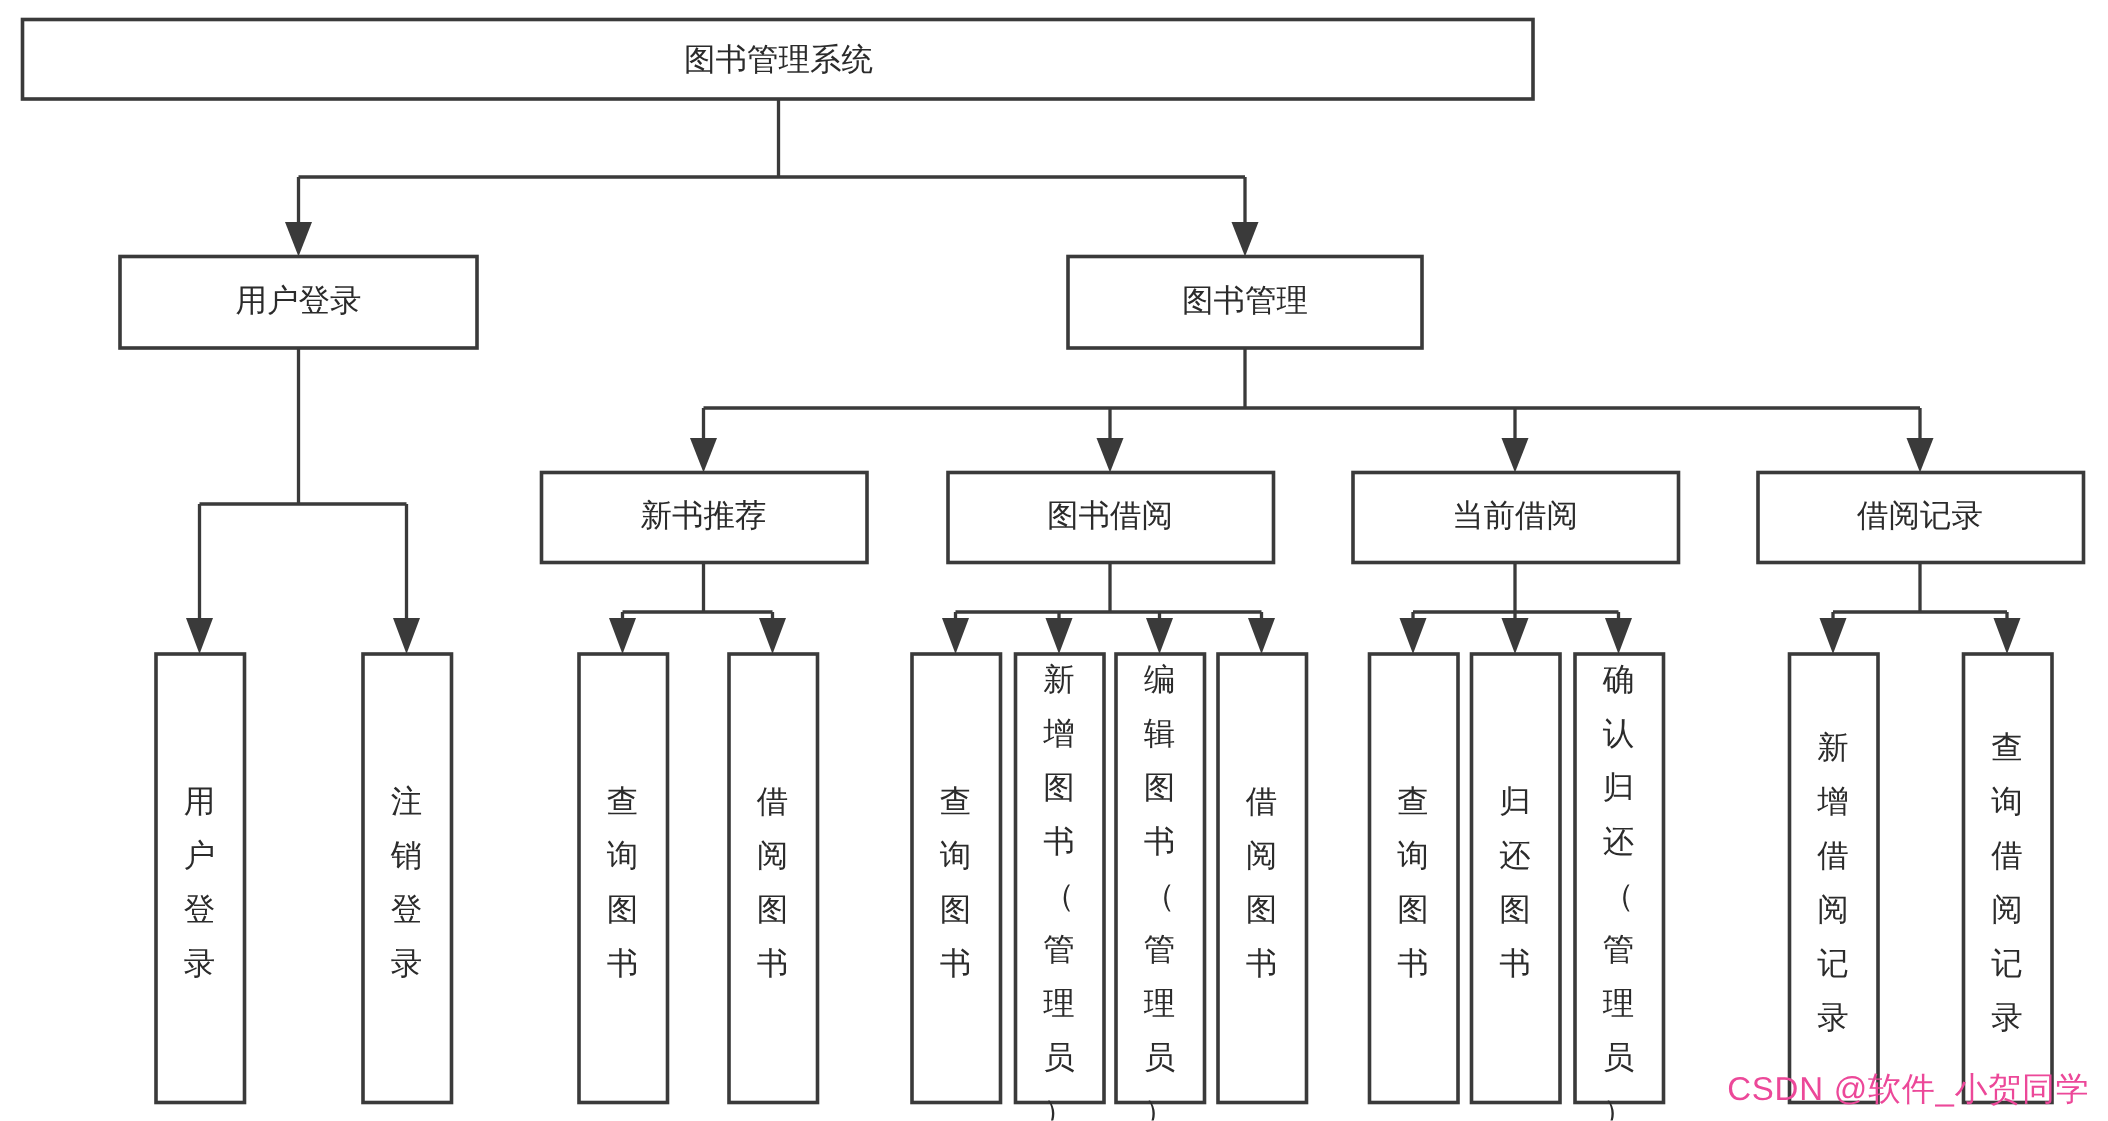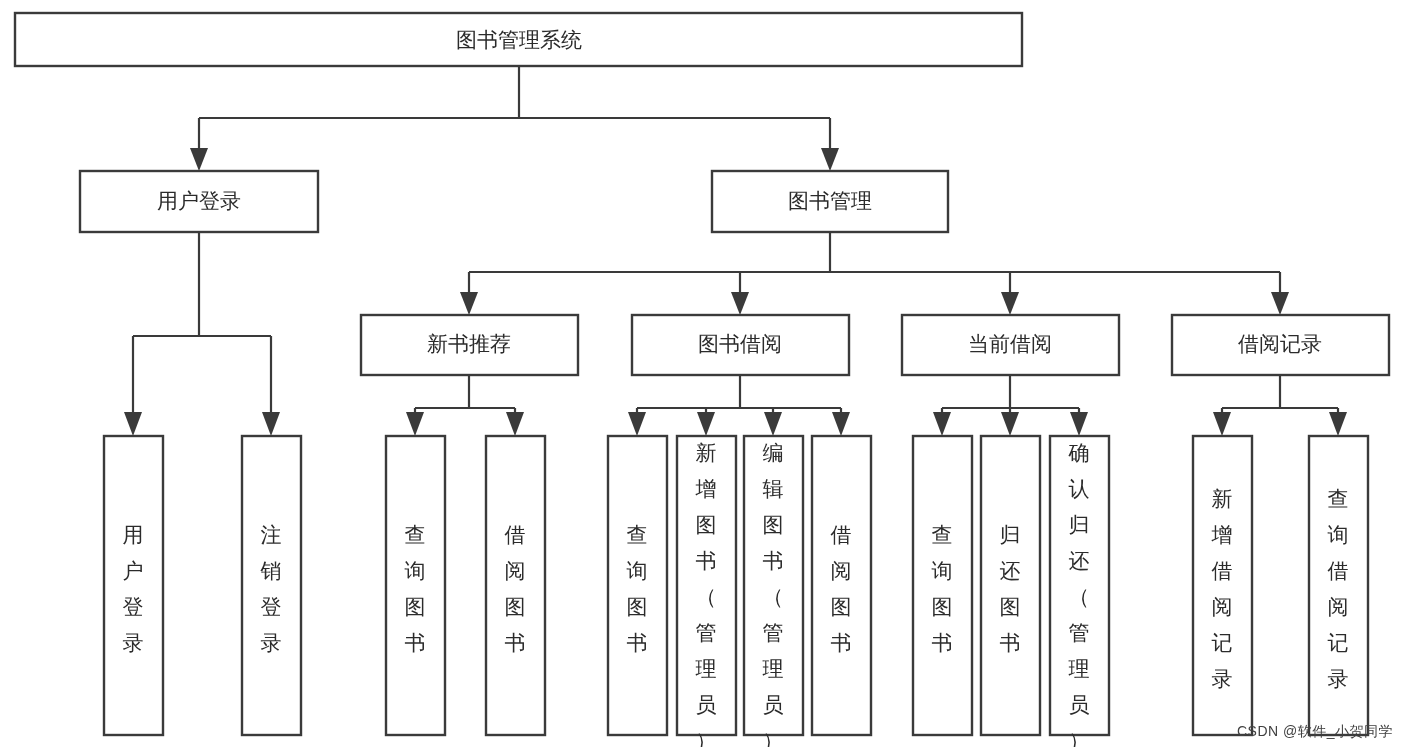--- a/index.html
+++ b/index.html
@@ -48,22 +48,22 @@
     fill: #2b2b2b;
     font-family: "Liberation Sans", "DejaVu Sans", sans-serif;
     font-size: 21px;
     text-anchor: middle;
   }
   .watermark-text {
     position: absolute;
     right: 12px;
     bottom: 6px;
     font-family: "Liberation Sans", "DejaVu Sans", sans-serif;
-    font-size: 14px;
-    color: #404040;
+    font-size: 22px;
+    color: #ec4899;
     white-space: nowrap;
     letter-spacing: 0.5px;
     pointer-events: none;
   }
 </style>
 </head>
 <body>
 
 <svg id="diagram-root" viewBox="0 0 1405 747" xmlns="http://www.w3.org/2000/svg">
 

